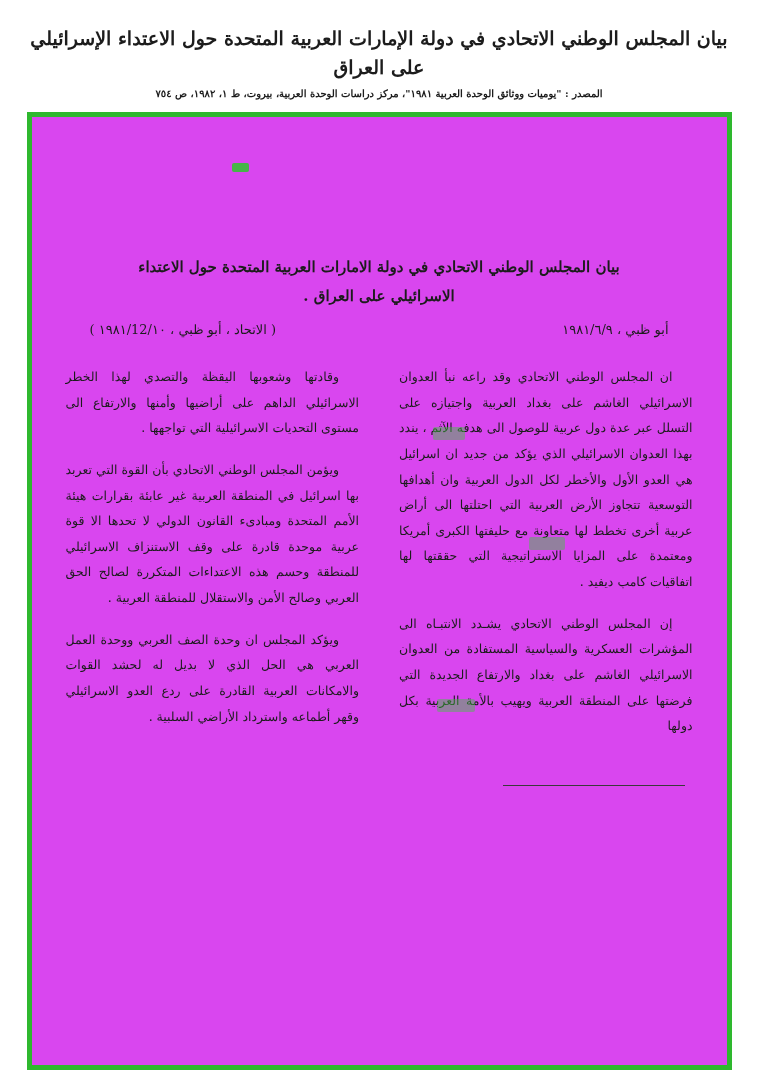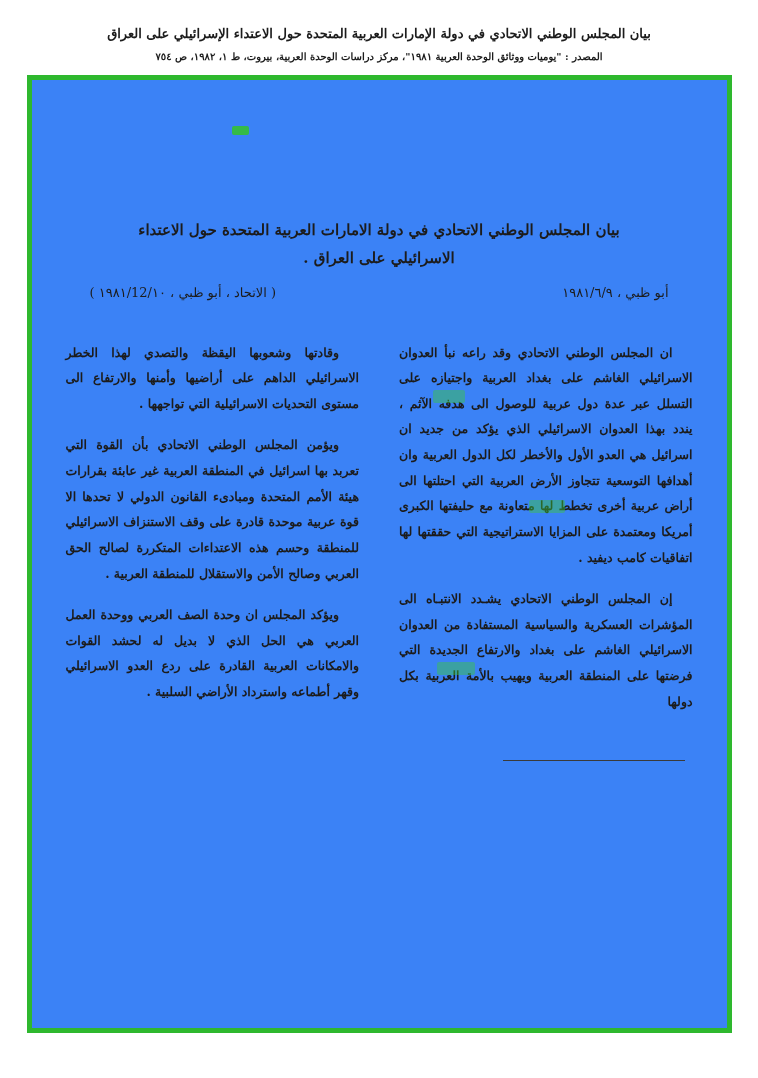--- a/index.html
+++ b/index.html
@@ -7,28 +7,28 @@
   html,body { margin:0; padding:0; }
   body {
     width:758px; height:1078px;
     background:#ffffff;
     color:var(--ink);
     font-family:"DejaVu Serif", serif;
     direction:rtl;
     overflow:hidden;
   }
   .top-header { padding-top:24px; text-align:center; }
-  .header-title { font-size:13px; font-weight:bold; padding:0 30px; line-height:1.5; }
+  .header-title { font-size:19px; font-weight:bold; padding:0 30px; line-height:1.5; }
   .source-line { font-size:10px; font-weight:bold; margin-top:7px; padding:0 40px; }
 
   .frame {
     width:705px; height:958px;
     margin:13px auto 0;
     border:5px solid var(--green);
-    background:#3b82f6;
+    background:#d946ef;
     position:relative;
     padding:0 34px;
   }
 
   .scan-artifact { position:absolute; border-radius:2px; pointer-events:none; }
   .a1 { left:200px; top:46px; width:17px; height:9px; background:#35c035; opacity:.9; }
   .a2 { right:262px; top:310px; width:32px; height:13px; background:rgba(60,200,60,.45); }
   .a3 { right:162px; top:420px; width:36px; height:13px; background:rgba(60,200,60,.45); }
   .a4 { right:252px; top:582px; width:38px; height:13px; background:rgba(60,200,60,.45); }
 
@@ -51,21 +51,21 @@
     display:flex;
     gap:40px;
     margin-top:24px;
   }
   .col {
     flex:1;
     text-align:justify;
     font-size:12.5px;
     line-height:2.05;
   }
-  .col p { margin:16px 0 16px; text-indent:20px;font-weight:bold; }
+  .col p { margin:3px 0 16px; text-indent:20px; }
   .divider {
     width:62%;
     height:1px;
     background:#3a3a3a;
     margin:46px 8px 0 auto;
   }
 </style>
 </head>
 <body>
 

